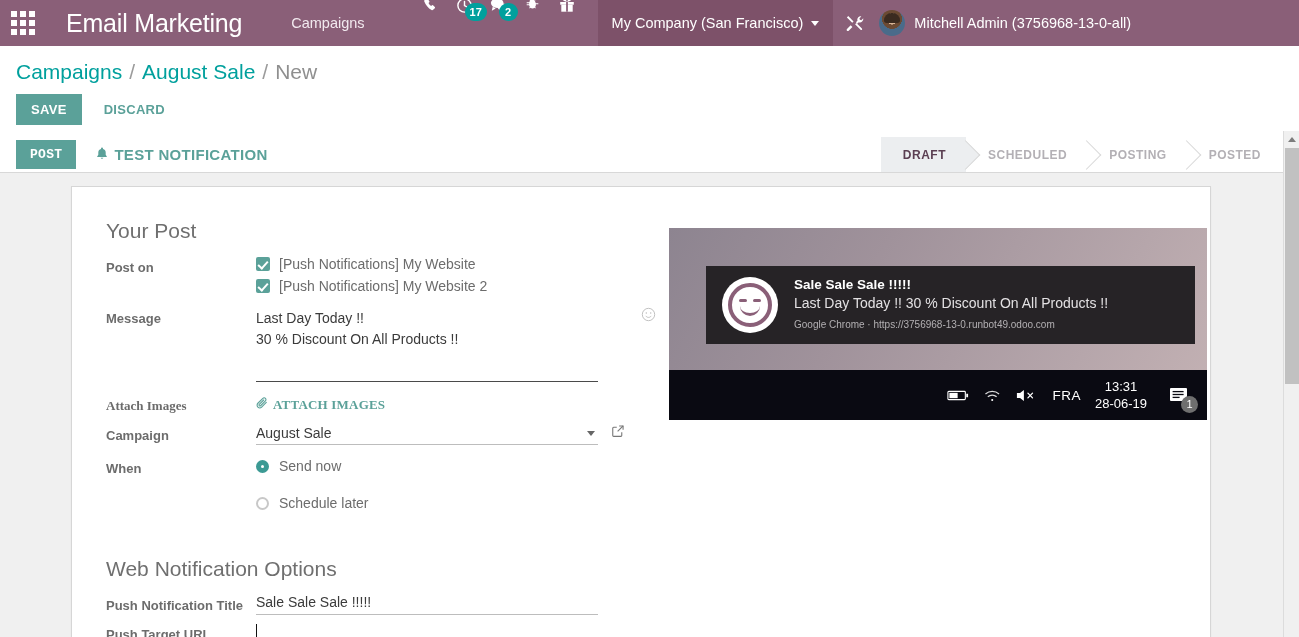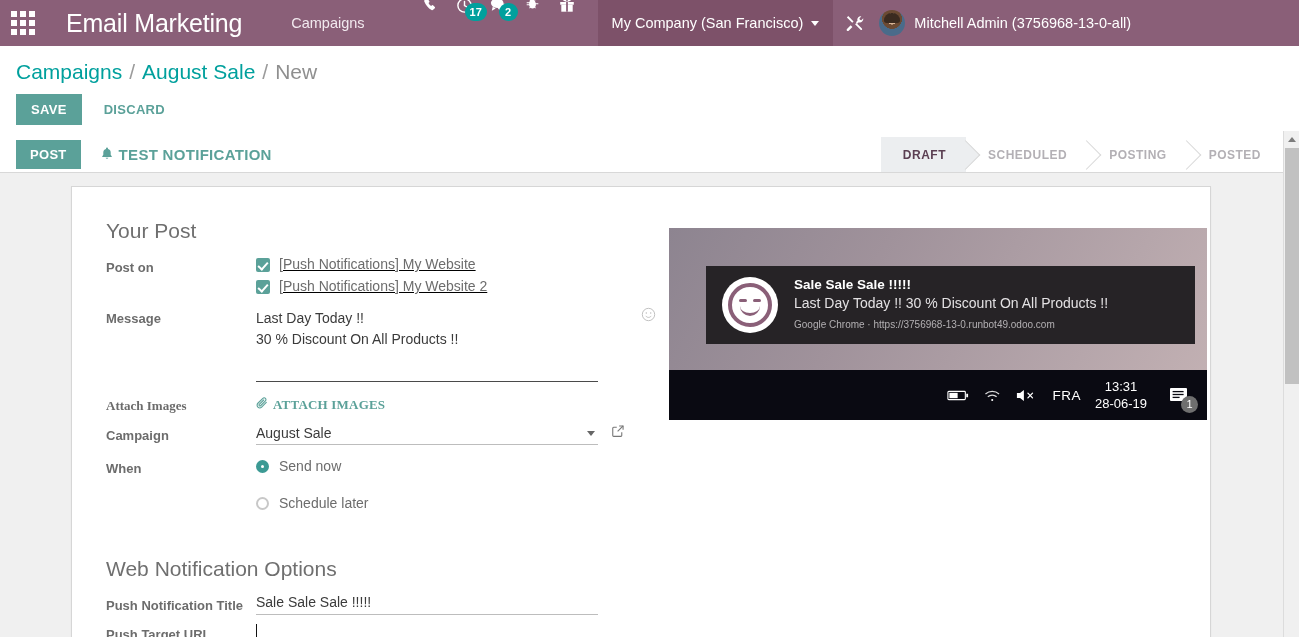--- a/index.html
+++ b/index.html
@@ -162,21 +162,21 @@
   .sb-left { display: flex; align-items: center; padding-left: 16px; }
   .btn-post {
     background: #5BA199;
     color: #ffffff;
     border: none;
     font-size: 13px;
     font-weight: 700;
     letter-spacing: .3px;
     padding: 7px 14px;
     cursor: pointer;
-    font-family: Liberation Sans, sans-serif;
+    font-family: Liberation Mono, monospace;
   }
   .btn-testnotif {
     background: transparent;
     color: #5BA199;
     border: none;
     font-size: 15px;
     font-weight: 700;
     letter-spacing: .3px;
     padding: 7px 12px;
     margin-left: 8px;
@@ -278,21 +278,21 @@
   .frow { display: flex; margin-bottom: 3px; }
   .flabel {
     width: 150px; flex: none;
     font-size: 13px;
     font-weight: 700;
     color: #6c6c6c;
     padding-top: 7px;
   }
   .fval { flex: 1; min-width: 0; position: relative; }
 
-  .check-line { display: flex; align-items: flex-end; padding: 3px 0; text-decoration: underline; }
+  .check-line { display: flex; align-items: center; padding: 3px 0; }
   .cbx {
     width: 14px; height: 14px;
     background: #5BA199;
     border-radius: 2px;
     position: relative;
     flex: none;
     margin-right: 9px;
     cursor: pointer;
   }
   .cbx::after {

